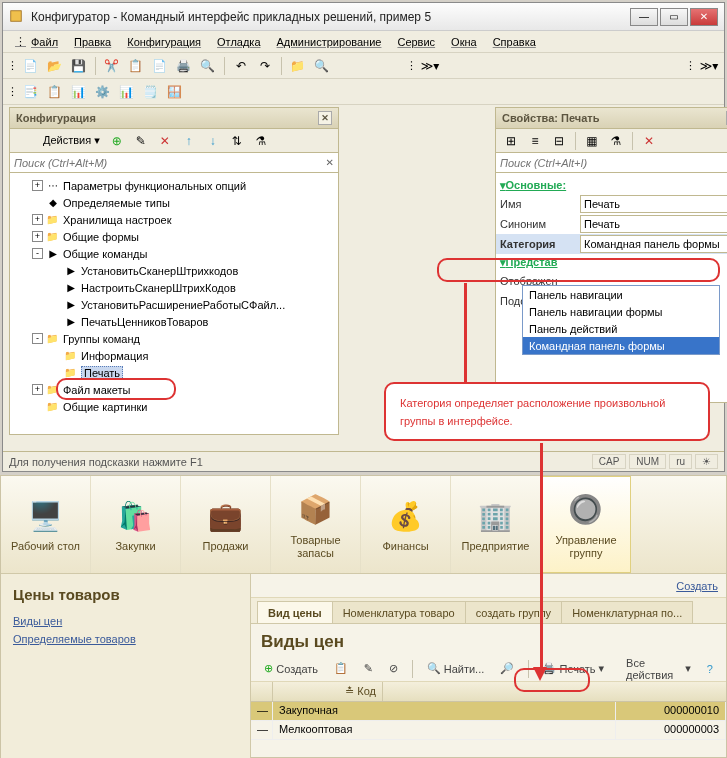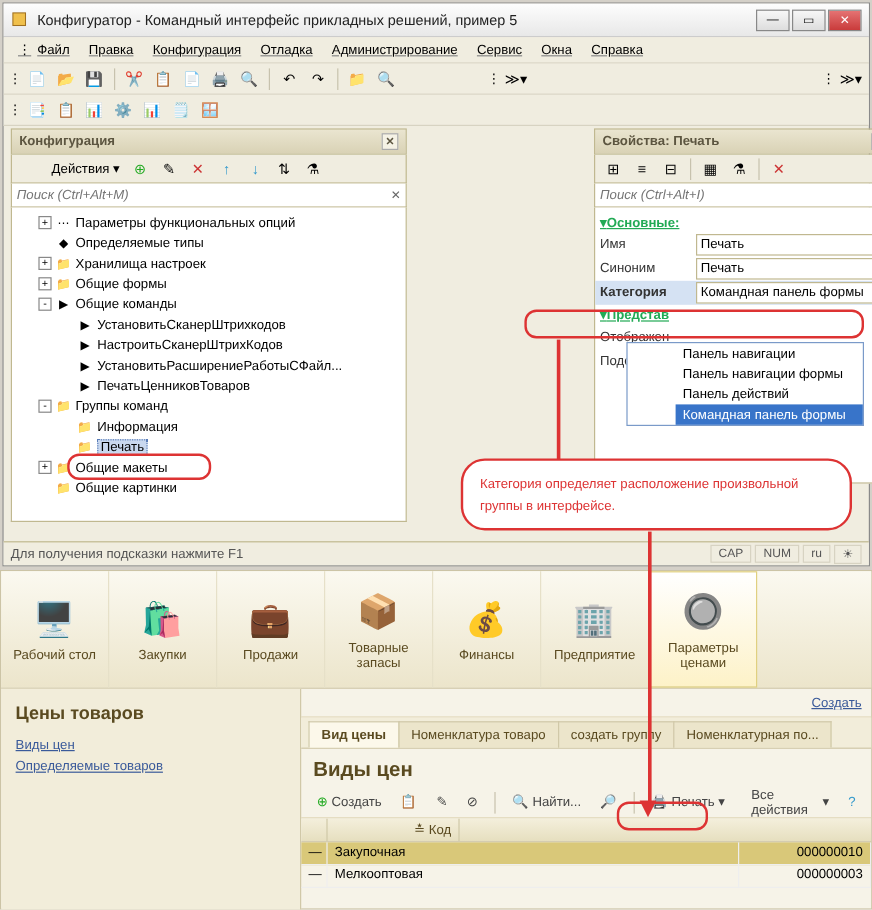--- a/index.html
+++ b/index.html
@@ -45,27 +45,27 @@
 .prop-grid { background:#fff; border:1px solid #c0b890; border-top:none; padding:4px;}
 .prop-sect { color:#2a5; font-weight:bold; text-decoration:underline; padding:2px 0;}
 .prop-row { display:flex; align-items:center; height:20px; }
 .prop-row .k { width:80px; color:#333; }
 .prop-row .v { flex:1; }
 .prop-row input, .prop-row .combo { width:100%; height:18px; border:1px solid #c0b890; padding:0 3px; background:#fff;}
 .combo { display:flex; align-items:center; position:relative;}
 .combo .arrow { position:absolute; right:2px; font-size:9px; color:#555;}
 
 
-.dropdown { position:absolute; background:#fff; border:1px solid #7a9ac9;padding-left:40px; }
+.dropdown { position:absolute; background:#fff; border:1px solid #7a9ac9; }
 .dropdown .opt { padding:2px 6px; height:17px; display:flex; align-items:center;}
 .dropdown .opt.sel { background:#3874c9; color:#fff;}
 
 
 .red-box { position:absolute; border:2.5px solid #d33; border-radius:10px; pointer-events:none;}
-.callout { position:absolute; background:#fff; border:2.5px solid #d33; border-radius:20px; padding:10px 14px; color:#d33; font-size:13px; line-height:1.35;}
+.callout { position:absolute; background:#fff; border:2.5px solid #d33; border-radius:10px; padding:10px 14px; color:#d33; font-size:13px; line-height:1.35;}
 
 
 .statusbar { height:20px; border-top:1px solid #c0b890; display:flex; align-items:center; padding:0 6px; font-size:11px; color:#555; background:#f0ede0;}
 .statusbar .cell { border:1px solid #d7d3c2; padding:1px 6px; margin-left:3px; font-size:10px;}
 
 
 .lower { position:absolute; left:0; top:475px; width:727px; height:283px; background:#f6f3e8; border:1px solid #ccc4a6;}
 .bignav { height:98px; background:linear-gradient(#fbf9f0,#ece5cb); display:flex; border-bottom:1px solid #d0c8a8;}
 .bignav .item { width:90px; display:flex; flex-direction:column; align-items:center; justify-content:center; gap:4px; border-right:1px solid #e6e0c8;}
 .bignav .item.active { background:linear-gradient(#fff,#fdf2c8); border:1px solid #e0d080;}
@@ -253,21 +253,21 @@
         <div class="tree-row selected">
           <span class="indent" style="width: 36px;"></span>
           <span class="noexp"></span>
           <span class="ico">📁</span>
           <span class="lbl">Печать</span>
         </div>
         <div class="tree-row">
           <span class="indent" style="width: 18px;"></span>
           <span class="exp">+</span>
           <span class="ico">📁</span>
-          <span class="lbl">Общие макеты</span>
+          <span class="lbl">Файл макеты</span>
         </div>
         <div class="tree-row">
           <span class="indent" style="width: 18px;"></span>
           <span class="noexp"></span>
           <span class="ico">📁</span>
           <span class="lbl">Общие картинки</span>
         </div>
       </div>
   </div>
 
@@ -357,21 +357,21 @@
       <div class="item">
         <div class="ico">💰</div>
         <div class="lbl">Финансы</div>
       </div>
       <div class="item">
         <div class="ico">🏢</div>
         <div class="lbl">Предприятие</div>
       </div>
       <div class="item active">
         <div class="ico">🔘</div>
-        <div class="lbl">Параметры ценами</div>
+        <div class="lbl">Управление группу</div>
       </div>
     </div>
   <div class="lower-body">
     <div class="lower-left">
       <h3>Цены товаров</h3>
       <div class="link">Виды цен</div>
       <div class="link">Определяемые товаров</div>
     </div>
     <div class="lower-right">
       <div class="subhdr" style="justify-content:flex-end;">

